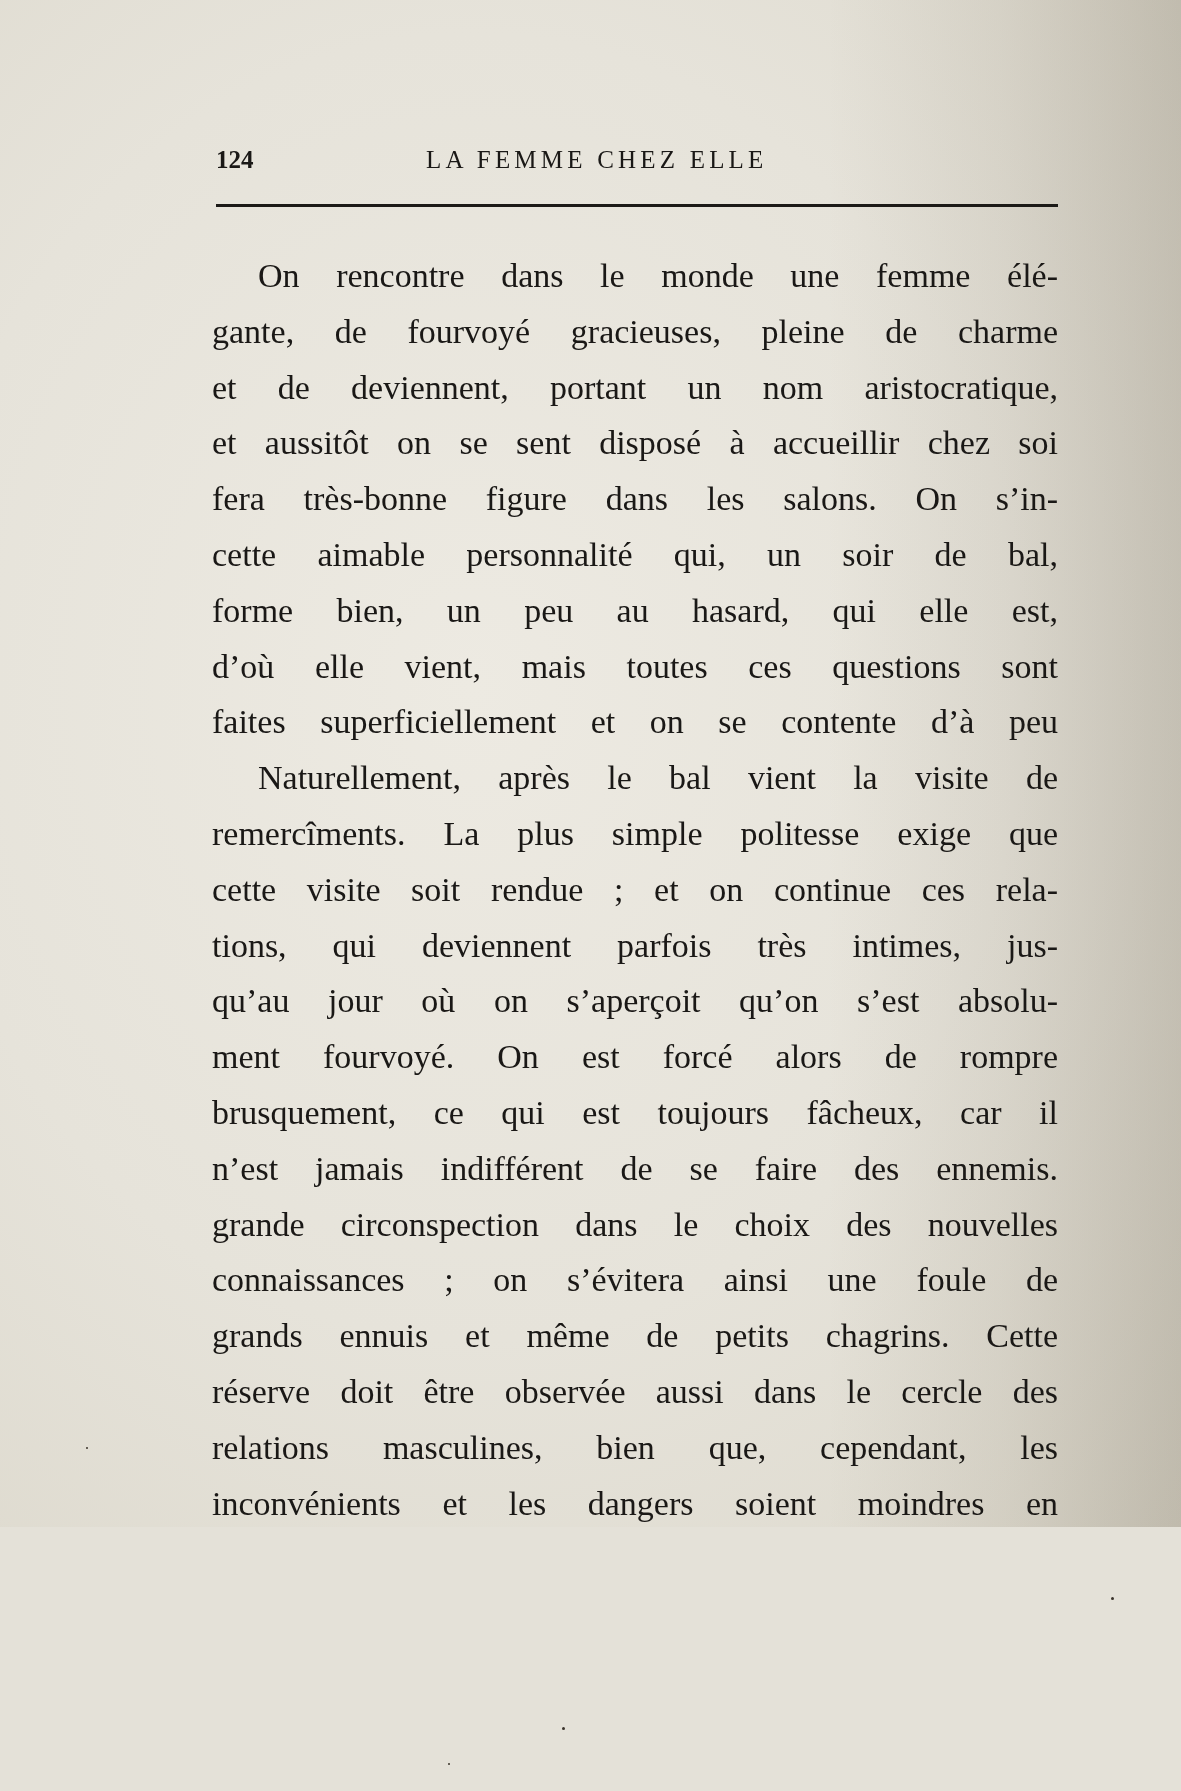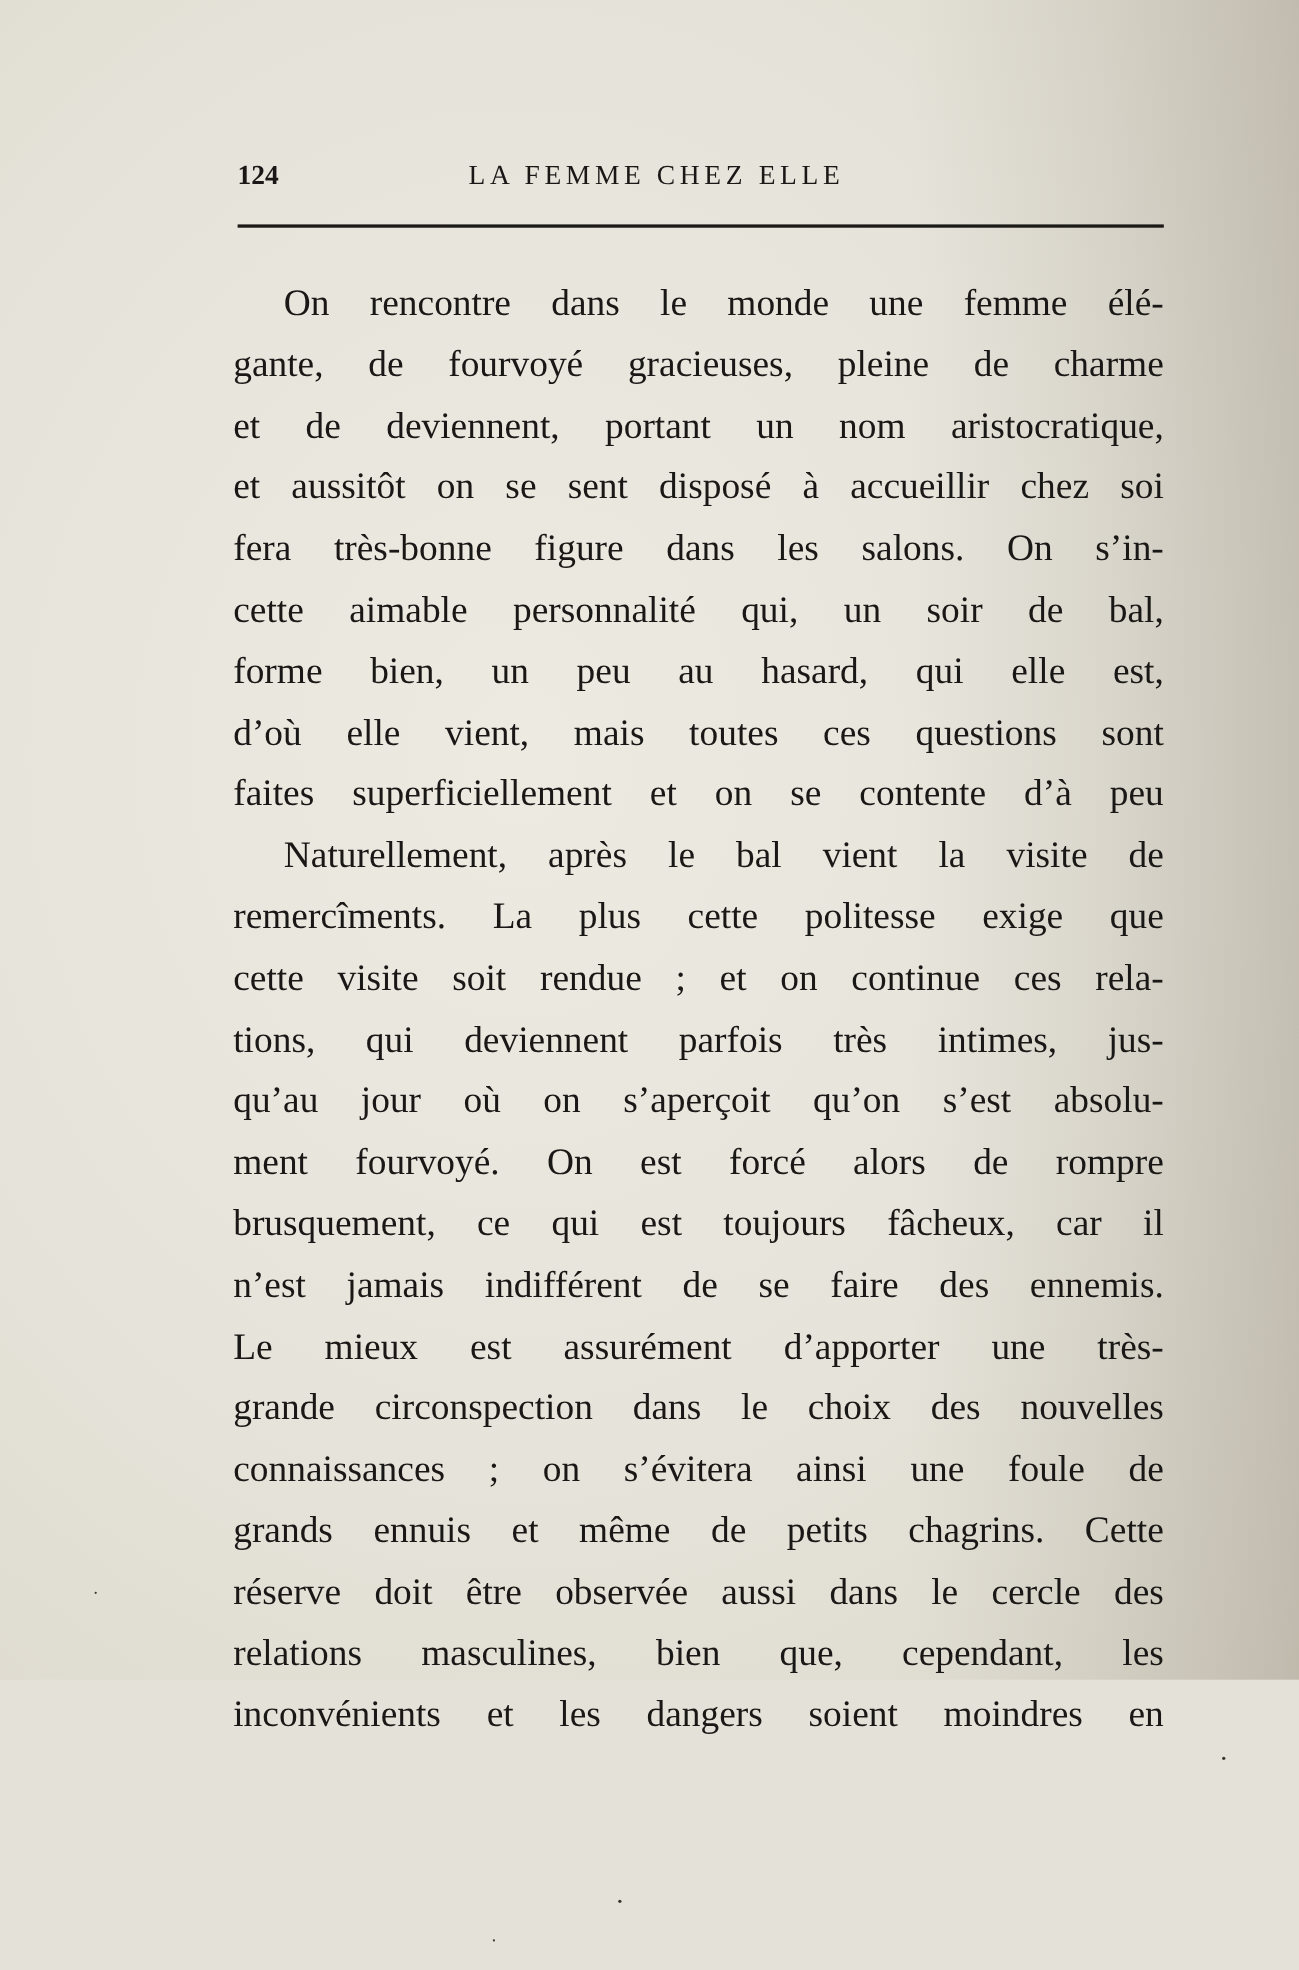--- a/index.html
+++ b/index.html
@@ -109,28 +109,27 @@
       <span class="line">et aussitôt on se sent disposé à accueillir chez soi</span>
       <span class="line">fera très-bonne figure dans les salons. On s’in-</span>
       <span class="line">cette aimable personnalité qui, un soir de bal,</span>
       <span class="line">forme bien, un peu au hasard, qui elle est,</span>
       <span class="line">d’où elle vient, mais toutes ces questions sont</span>
       <span class="line">faites superficiellement et on se contente d’à peu</span>
     </div>
 
     <div>
       <span class="line indent">Naturellement, après le bal vient la visite de</span>
-      <span class="line">remercîments. La plus cette politesse exige que</span>
+      <span class="line">remercîments. La plus simple politesse exige que</span>
       <span class="line">cette visite soit rendue ; et on continue ces rela-</span>
       <span class="line">tions, qui deviennent parfois très intimes, jus-</span>
       <span class="line">qu’au jour où on s’aperçoit qu’on s’est absolu-</span>
       <span class="line">ment fourvoyé. On est forcé alors de rompre</span>
       <span class="line">brusquement, ce qui est toujours fâcheux, car il</span>
       <span class="line">n’est jamais indifférent de se faire des ennemis.</span>
-      <span class="line">Le mieux est assurément d’apporter une très-</span>
       <span class="line">grande circonspection dans le choix des nouvelles</span>
       <span class="line">connaissances ; on s’évitera ainsi une foule de</span>
       <span class="line">grands ennuis et même de petits chagrins. Cette</span>
       <span class="line">réserve doit être observée aussi dans le cercle des</span>
       <span class="line">relations masculines, bien que, cependant, les</span>
       <span class="line">inconvénients et les dangers soient moindres en</span>
     </div>
   </div>
 
   <div class="speck" style="left:562px; top:1727px;"></div>

